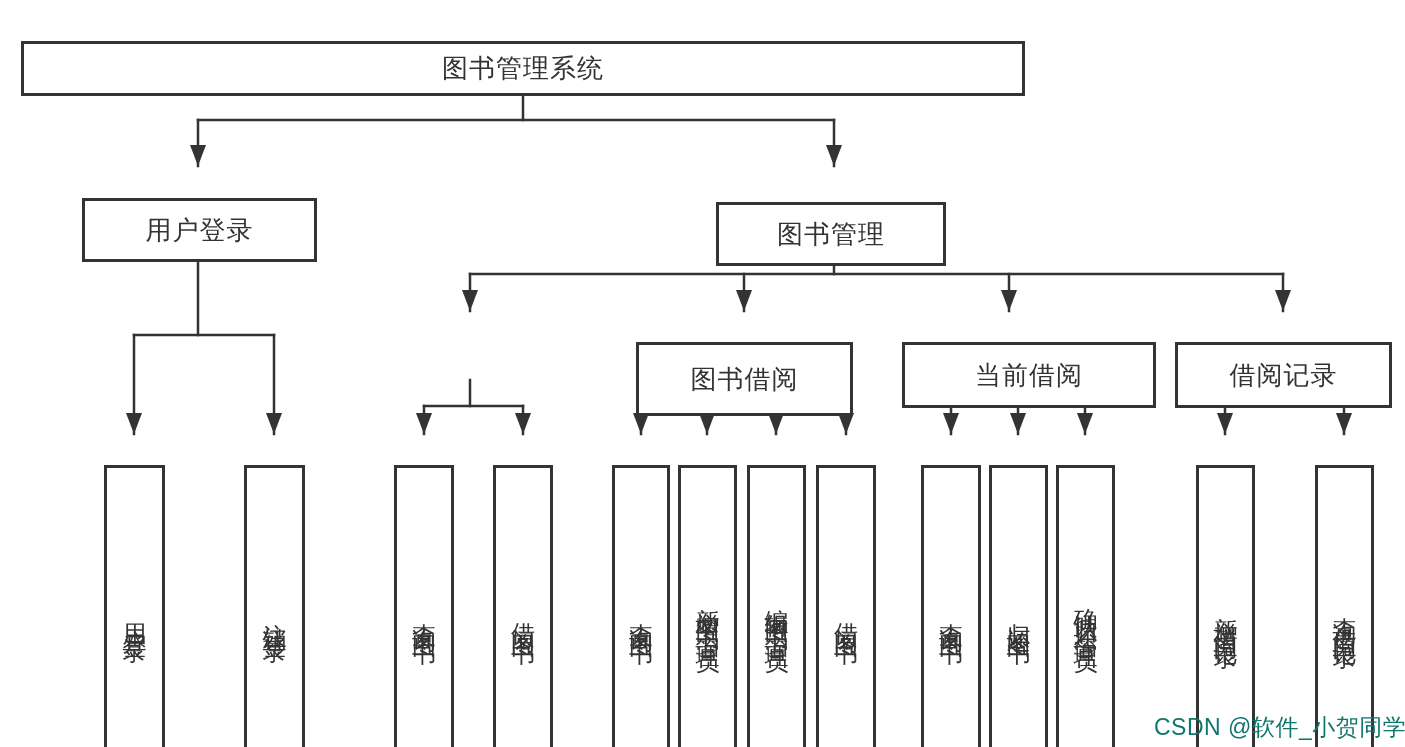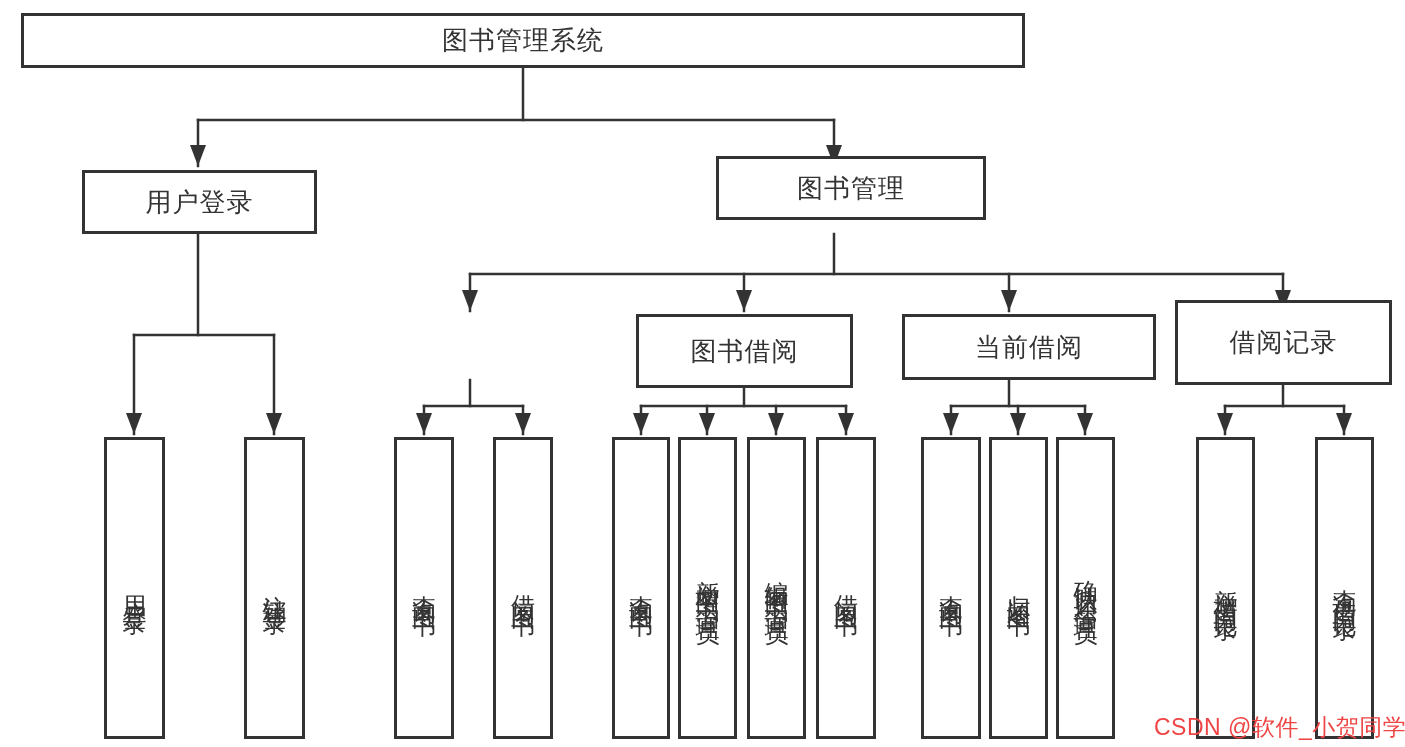--- a/index.html
+++ b/index.html
@@ -6,30 +6,30 @@
   .stage {
     position:relative; width:1405px; height:747px; overflow:hidden;
     background:#ffffff; color:#333333;
     font-family:"Liberation Sans","DejaVu Sans",sans-serif;
   }
   .wires { position:absolute; left:0; top:0; z-index:0; }
   .box {
     position:absolute; box-sizing:border-box; z-index:1;
     border:3px solid #333333; background:#ffffff;
     display:flex; align-items:center; justify-content:center;
-    font-size:26px; letter-spacing:1px; color:#333333; white-space:nowrap;
+    font-size:26px; letter-spacing:1px; color:#333333; white-space:nowrap;margin-top:28px;
   }
   .vbox {
     writing-mode:vertical-rl; text-orientation:mixed;
     font-size:24px; letter-spacing:6px; white-space:normal;
     top:437px; height:302px;
   }
   .watermark {
     position:absolute; z-index:5; left:1154px; top:712px;
-    font-size:23px; letter-spacing:0.5px; color:#ef4444; white-space:nowrap;
+    font-size:23px; letter-spacing:0.5px; color:#0f766e; white-space:nowrap;
   }
 </style>
 </head>
 <body>
 
 <div class="stage">
 
   <svg class="wires" width="1405" height="747" viewBox="0 0 1405 747">
     <defs>
       <marker id="arrow" markerUnits="userSpaceOnUse" markerWidth="22" markerHeight="16" viewBox="0 0 22 16" refX="21" refY="8" orient="auto">
@@ -76,25 +76,25 @@
       <line x1="1283" y1="380" x2="1283" y2="406"></line>
       <line x1="1225" y1="406" x2="1344" y2="406"></line>
       <line x1="1225" y1="406" x2="1225" y2="434" marker-end="url(#arrow)"></line>
       <line x1="1344" y1="406" x2="1344" y2="434" marker-end="url(#arrow)"></line>
     </g>
   </svg>
 
   <div class="box" style="left:21px;top:13px;width:1004px;height:55px">图书管理系统</div>
 
   <div class="box" style="left:82px;top:170px;width:235px;height:64px">用户登录</div>
-  <div class="box" style="left:716px;top:156px;width:270px;height:64px">图书管理</div>
+  <div class="box" style="left:716px;top:174px;width:230px;height:64px">图书管理</div>
 
   <div class="box" style="left:636px;top:314px;width:217px;height:74px">图书借阅</div>
   <div class="box" style="left:902px;top:314px;width:254px;height:66px">当前借阅</div>
-  <div class="box" style="left:1175px;top:300px;width:217px;height:85px">借阅记录</div>
+  <div class="box" style="left:1175px;top:314px;width:217px;height:66px">借阅记录</div>
 
   <div class="box vbox" style="left:104px;width:61px">用户登录</div>
   <div class="box vbox" style="left:244px;width:61px">注销登录</div>
 
   <div class="box vbox" style="left:394px;width:60px">查询图书</div>
   <div class="box vbox" style="left:493px;width:60px">借阅图书</div>
 
   <div class="box vbox" style="left:612px;width:58px">查询图书</div>
   <div class="box vbox" style="left:678px;width:59px">新增图书（管理员）</div>
   <div class="box vbox" style="left:747px;width:59px">编辑图书（管理员）</div>

